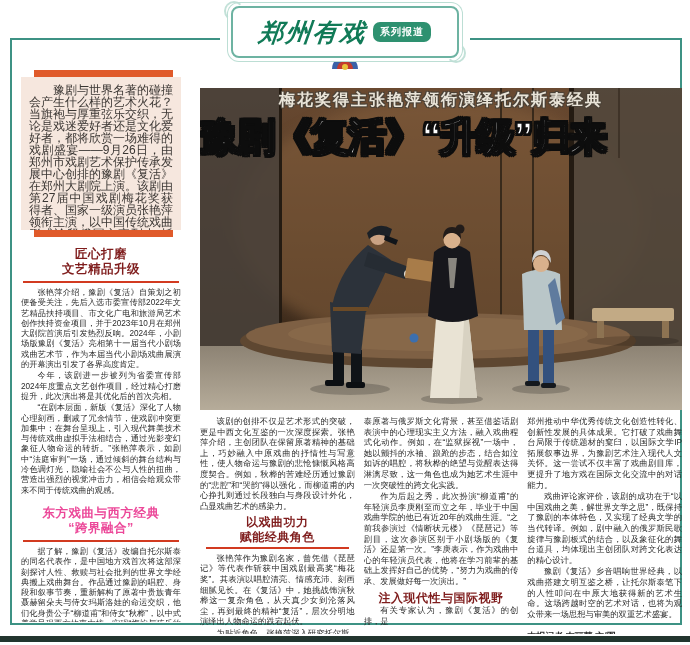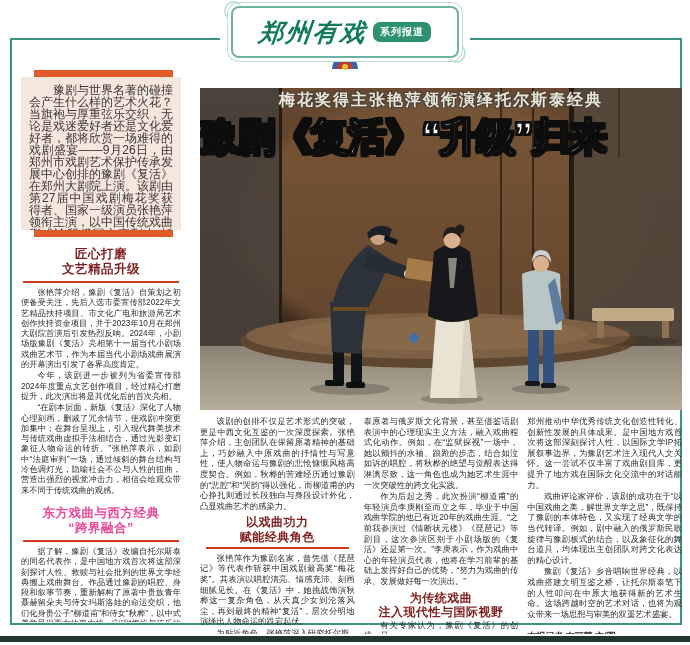--- a/index.html
+++ b/index.html
@@ -196,27 +196,26 @@
           <div>赋能经典角色</div>
         </div>
         <div class="rule"></div>
         <p class="body ind">张艳萍作为豫剧名家，曾凭借《琵琶记》等代表作斩获中国戏剧最高奖“梅花奖”。其表演以唱腔清亮、情感充沛、刻画细腻见长。在《复活》中，她挑战饰演秋桦这一复杂角色，从天真少女到沦落风尘，再到最终的精神“复活”，层次分明地演绎出人物命运的跌宕起伏。</p>
         <p class="body ind">为贴近角色，张艳萍深入研究托尔斯</p>
       </div>
       <div class="col">
         <p class="body">泰原著与俄罗斯文化背景，甚至借鉴话剧表演中的心理现实主义方法，融入戏曲程式化动作。例如，在“监狱探视”一场中，她以颤抖的水袖、踉跄的步态，结合如泣如诉的唱腔，将秋桦的绝望与觉醒表达得淋漓尽致，这一角色也成为她艺术生涯中一次突破性的跨文化实践。</p>
         <p class="body ind">作为后起之秀，此次扮演“柳道甫”的年轻演员李庚刚至而立之年，毕业于中国戏曲学院的他已有近20年的戏曲生涯。“之前我参演过《情断状元楼》《琵琶记》等剧目，这次参演区别于小剧场版的《复活》还是第一次。”李庚表示，作为戏曲中心的年轻演员代表，他将在学习前辈的基础上发挥好自己的优势，“努力为戏曲的传承、发展做好每一次演出。”</p>
         <div class="sec red">
-          <div>为传统戏曲</div>
           <div>注入现代性与国际视野</div>
         </div>
         <p class="body ind">有关专家认为，豫剧《复活》的创排，是</p>
       </div>
       <div class="col">
-        <p class="body">郑州推动中华优秀传统文化创造性转化、创新性发展的具体成果。是中国地方戏首次将这部深刻探讨人性，以国际文学IP拓展叙事边界，为豫剧艺术注入现代人文关怀。这一尝试不仅丰富了戏曲剧目库，更提升了地方戏在国际文化交流中的对话能力。</p>
+        <p class="body">郑州推动中华优秀传统文化创造性转化、创新性发展的具体成果。它打破了戏曲舞台局限于传统题材的窠臼，以国际文学IP拓展叙事边界，为豫剧艺术注入现代人文关怀。这一尝试不仅丰富了戏曲剧目库，更提升了地方戏在国际文化交流中的对话能力。</p>
         <p class="body ind">戏曲评论家评价，该剧的成功在于“以中国戏曲之美，解世界文学之思”，既保持了豫剧的本体特色，又实现了经典文学的当代转译。例如，剧中融入的俄罗斯民歌旋律与豫剧板式的结合，以及象征化的舞台道具，均体现出主创团队对跨文化表达的精心设计。</p>
         <p class="body ind">豫剧《复活》乡音唱响世界经典，以戏曲搭建文明互鉴之桥，让托尔斯泰笔下的人性叩问在中原大地获得新的艺术生命。这场跨越时空的艺术对话，也将为观众带来一场思想与审美的双重艺术盛宴。</p>
         <div class="byline">本报记者 左丽慧 文/图</div>
       </div>
     </div>
   </div>
 
 </div>
 
 </body></html>

